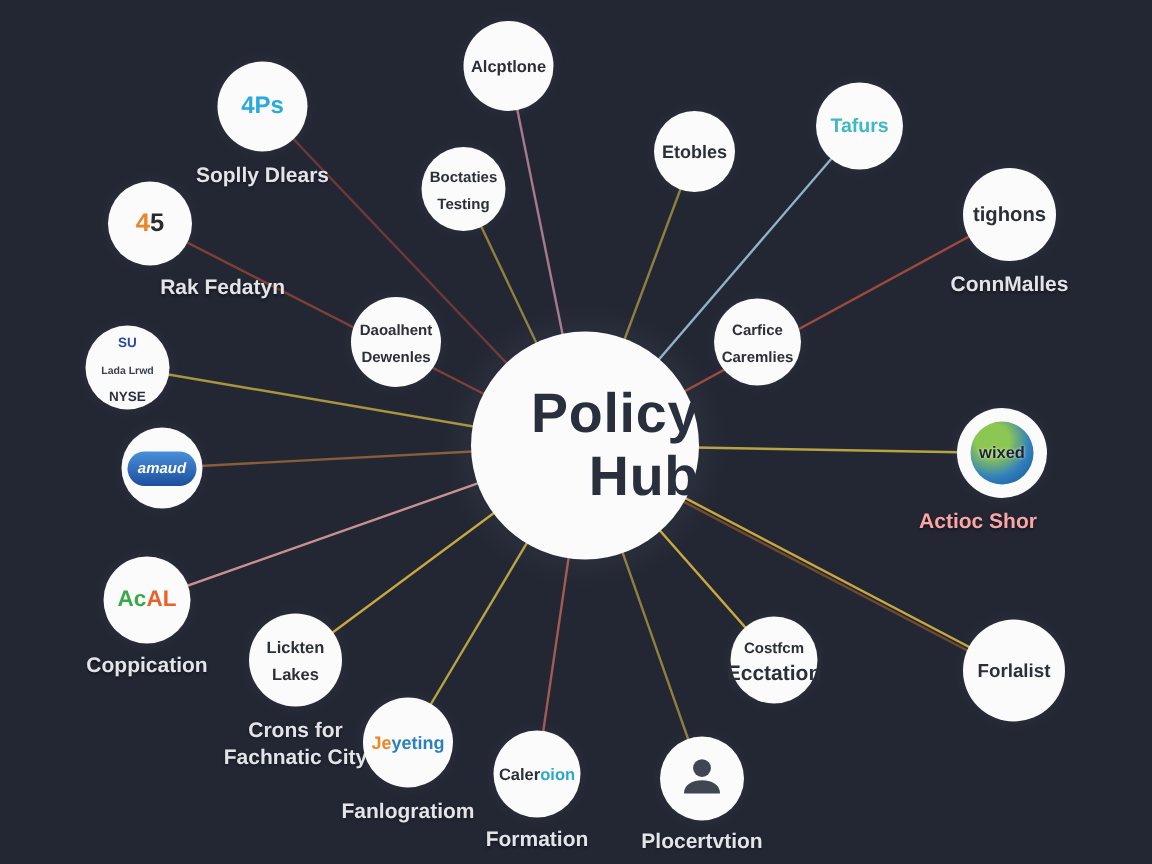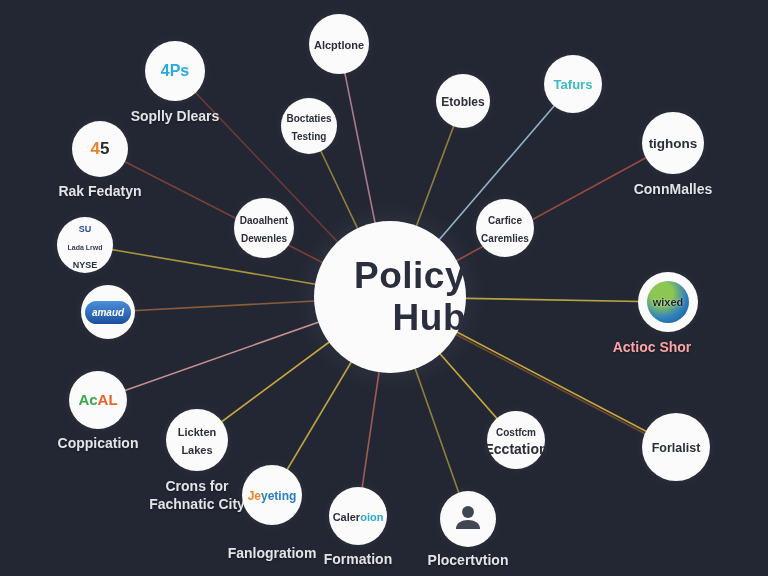--- a/index.html
+++ b/index.html
@@ -93,21 +93,21 @@
     </div>
     <div class="node" style="left: 642px; top: 112px; height: 62px; width: 62px;">
       <div class="tl"><span style="color: rgb(43, 47, 58); font-size: 13.5px; font-weight: 800;">tighons</span></div>
     </div>
     <div class="label" style="left: 673px; top: 180px; color: rgb(227, 228, 232);">
       <div>ConnMalles</div>
     </div>
     <div class="node" style="left: 72px; top: 121px; height: 56px; width: 56px;">
       <div class="tl"><span style="color: rgb(232, 134, 42); font-size: 17px; font-weight: 800;">4</span><span style="color: rgb(43, 43, 43); font-size: 17px; font-weight: 800;">5</span></div>
     </div>
-    <div class="label" style="left: 100px; top: 182px; color: rgb(227, 228, 232);">
+    <div class="label" style="left: 100px; top: 182px; color: rgb(227, 228, 232); text-align: right;">
       <div>Rak Fedatyn</div>
     </div>
     <div class="node" style="left: 57px; top: 217px; height: 56px; width: 56px;">
       <div class="tl"><span style="color: rgb(42, 74, 159); font-size: 9px; font-weight: 800;">SU</span></div>
       <div class="tl"><span style="color: rgb(58, 64, 80); font-size: 7px; font-weight: 700;">Lada Lrwd</span></div>
       <div class="tl"><span style="color: rgb(42, 48, 64); font-size: 9px; font-weight: 800;">NYSE</span></div>
     </div>
     <div class="node" style="left: 81px; top: 285px; height: 54px; width: 54px;">
       <div class="badge">amaud</div>
     </div>
@@ -137,21 +137,21 @@
       <div class="tl"><span style="color: rgb(43, 47, 58); font-size: 11px; font-weight: 700; margin-top: 20px;">Lickten</span></div>
       <div class="tl"><span style="color: rgb(43, 47, 58); font-size: 11px; font-weight: 700;">Lakes</span></div>
     </div>
     <div class="label" style="left: 197px; top: 477px; color: rgb(227, 228, 232);">
       <div>Crons for</div>
       <div>Fachnatic City</div>
     </div>
     <div class="node" style="left: 242px; top: 465px; height: 60px; width: 60px;">
       <div class="tl"><span style="color: rgb(232, 134, 42); font-size: 12px; font-weight: 800;">Je</span><span style="color: rgb(42, 127, 191); font-size: 12px; font-weight: 800;">yeting</span></div>
     </div>
-    <div class="label" style="left: 272px; top: 544px; color: rgb(227, 228, 232); text-align: center;">
+    <div class="label" style="left: 272px; top: 531px; color: rgb(227, 228, 232); text-align: center;">
       <div>Fanlogratiom</div>
     </div>
     <div class="node" style="left: 329px; top: 487px; height: 58px; width: 58px;">
       <div class="tl"><span style="color: rgb(43, 47, 58); font-size: 11px; font-weight: 800;">Caler</span><span style="color: rgb(42, 169, 201); font-size: 11px; font-weight: 800;">oion</span></div>
     </div>
     <div class="label" style="left: 358px; top: 550px; color: rgb(227, 228, 232);">
       <div>Formation</div>
     </div>
     <div class="node" style="left: 440px; top: 491px; height: 56px; width: 56px;">
       <div class="person-icon"><svg viewBox="0 0 24 24" fill="#414653">

